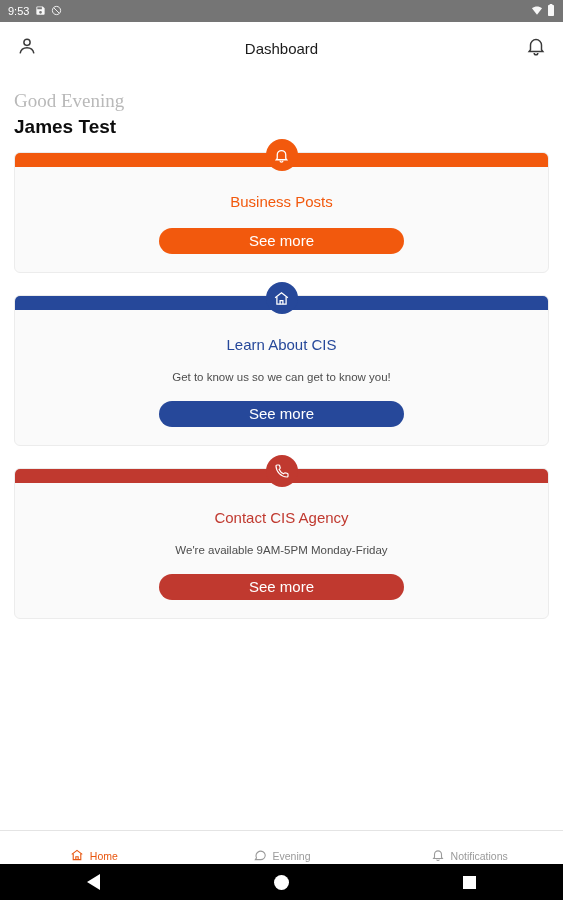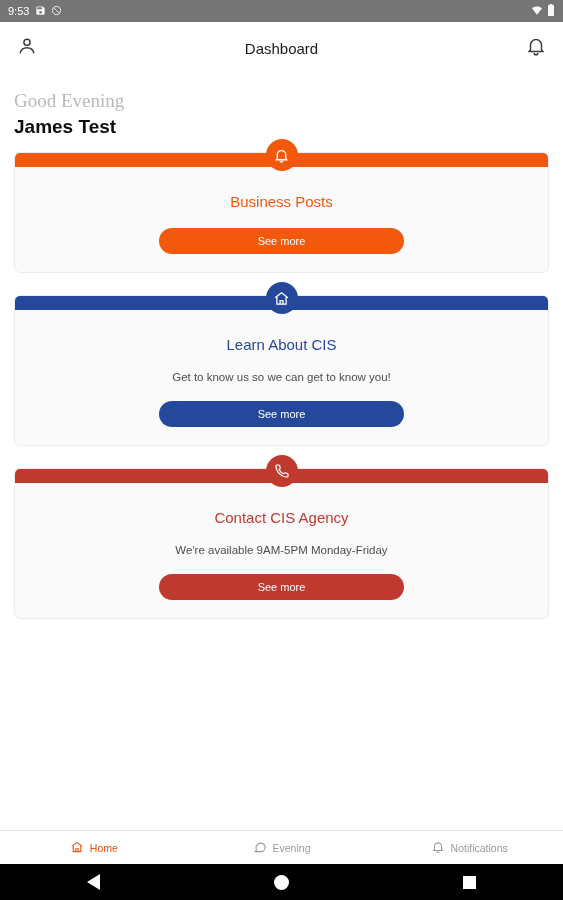--- a/index.html
+++ b/index.html
@@ -79,32 +79,32 @@
   .card .card-title {
     font-size: 15px; margin-top: 6px; margin-bottom: 18px; font-weight: 400;
   }
   .card .card-sub {
     font-size: 11.5px; color: #4d4d4d; margin-bottom: 18px;
   }
   .card .cta {
     display: block; width: 245px; margin: 0 auto;
     height: 26px; line-height: 26px;
     border-radius: 13px; border: none;
-    color: #ffffff; font-size: 11px;
+    color: #ffffff; font-size: 15px;
     font-family: "Liberation Sans", sans-serif;
     cursor: pointer;
   }
 
   
   .bottomnav {
     position: absolute; left: 0; right: 0; bottom: 36px;
     height: 34px;
     background: #ffffff;
     border-top: 1px solid #e4e4e4;
-    display: flex; align-items: center;
+    display: flex; align-items: flex-end;
   }
   .navitem {
     flex: 1; display: flex; align-items: center; justify-content: center; gap: 6px;
     font-size: 10.5px; color: #9a9a9a;
   }
   .navitem.active { color: #e8560f; }
 
   
   .sysnav {
     position: absolute; left: 0; right: 0; bottom: 0;

